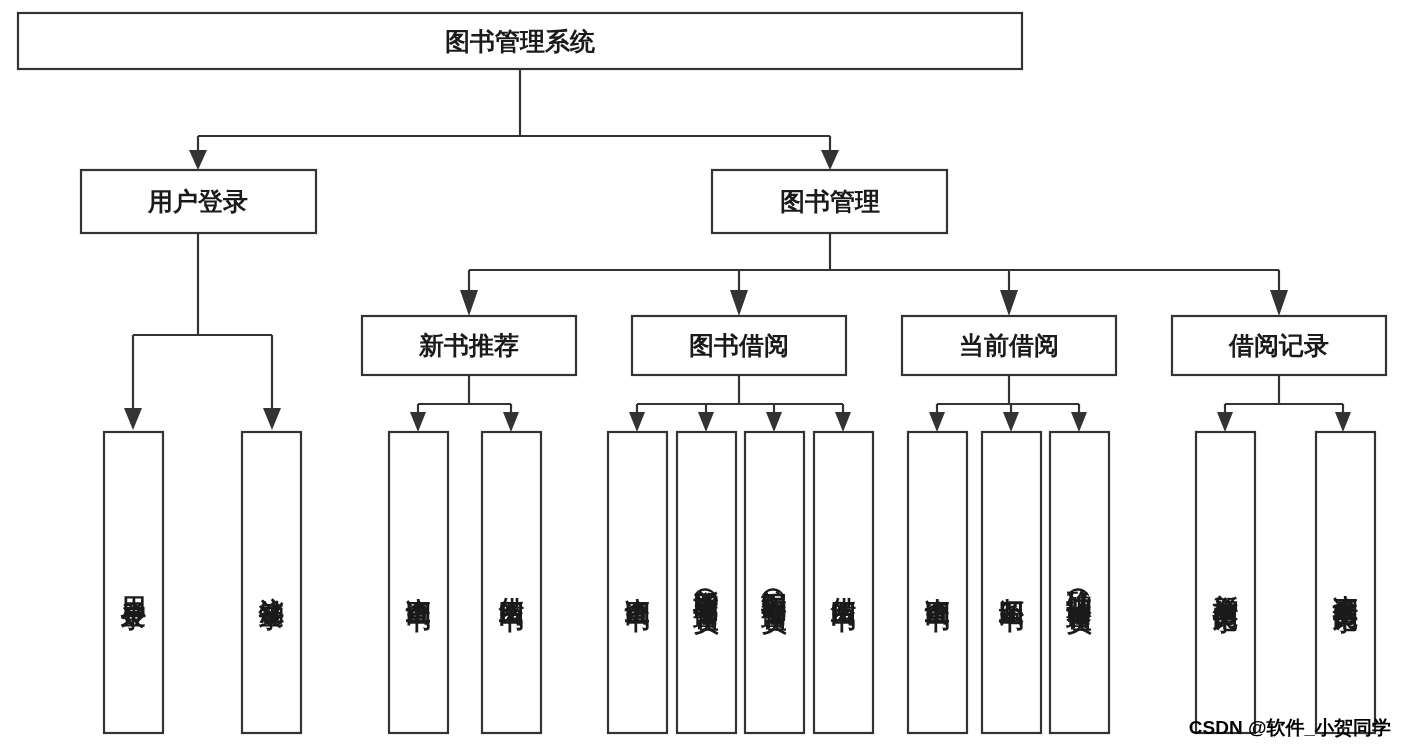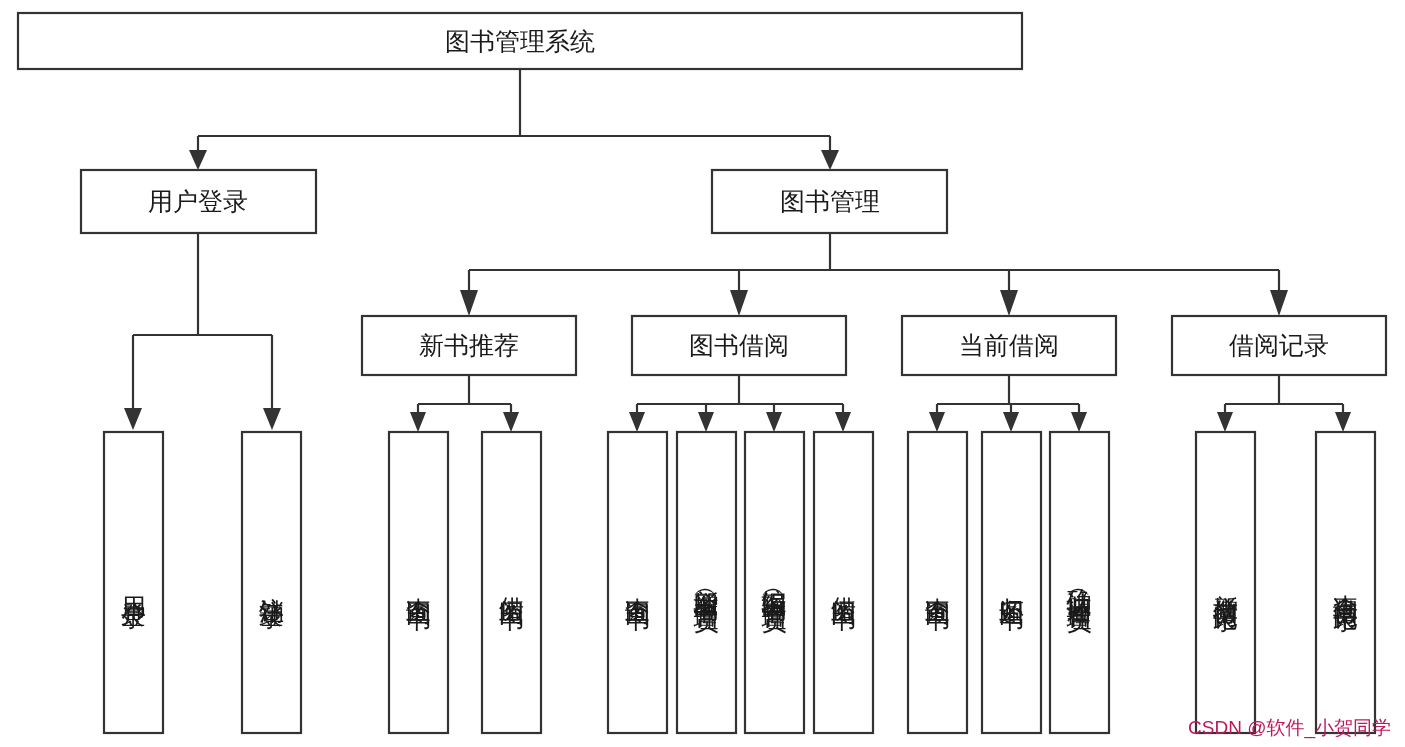--- a/index.html
+++ b/index.html
@@ -11,20 +11,21 @@
     width: 1405px;
     height: 747px;
     font-family: "Liberation Sans", "DejaVu Sans", sans-serif;
     overflow: hidden;
     position: relative;
   }
   #diagram-root {
     position: relative;
     width: 1405px;
     height: 747px;
+    font-weight: bold;
   }
   svg#flow {
     position: absolute;
     left: 0;
     top: 0;
     width: 1405px;
     height: 747px;
     display: block;
   }
   .node-rect {
@@ -50,21 +51,21 @@
   }
   .label-h {
     font-size: 25px;
   }
   .watermark {
     position: absolute;
     right: 14px;
     bottom: 6px;
     font-family: "Liberation Sans", "DejaVu Sans", sans-serif;
     font-size: 19px;
-    color: #be185d;
+    color: #000000;
     white-space: nowrap;
     user-select: none;
     pointer-events: none;
   }
 </style>
 </head>
 <body>
 
 <div id="diagram-root">
 

